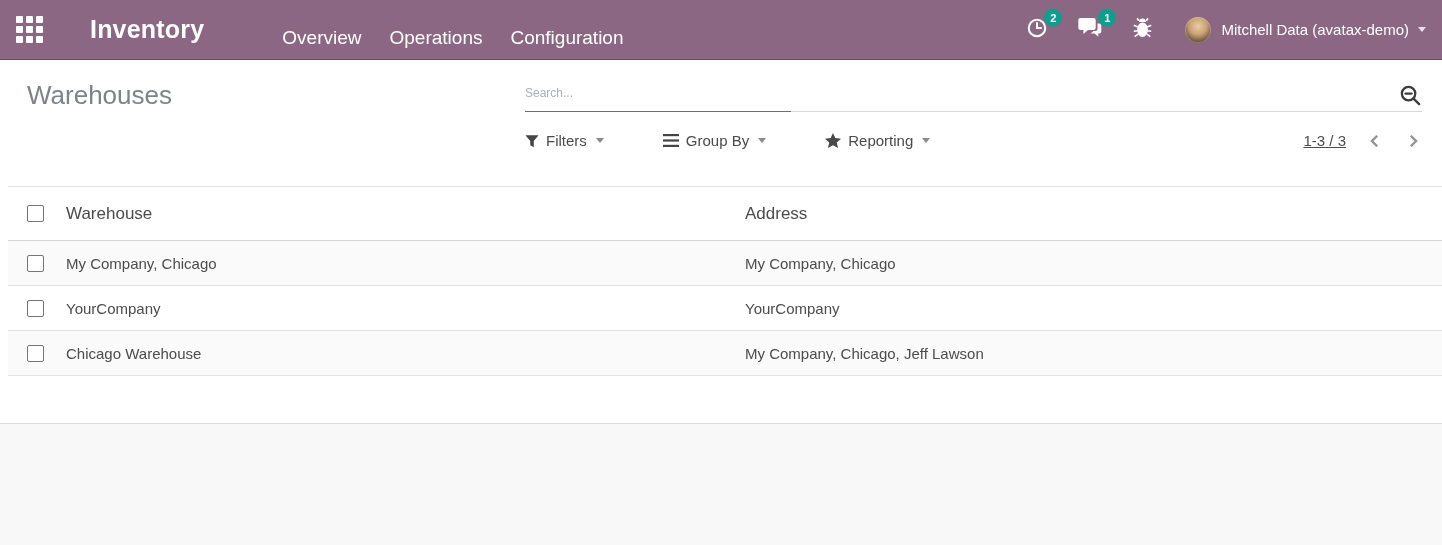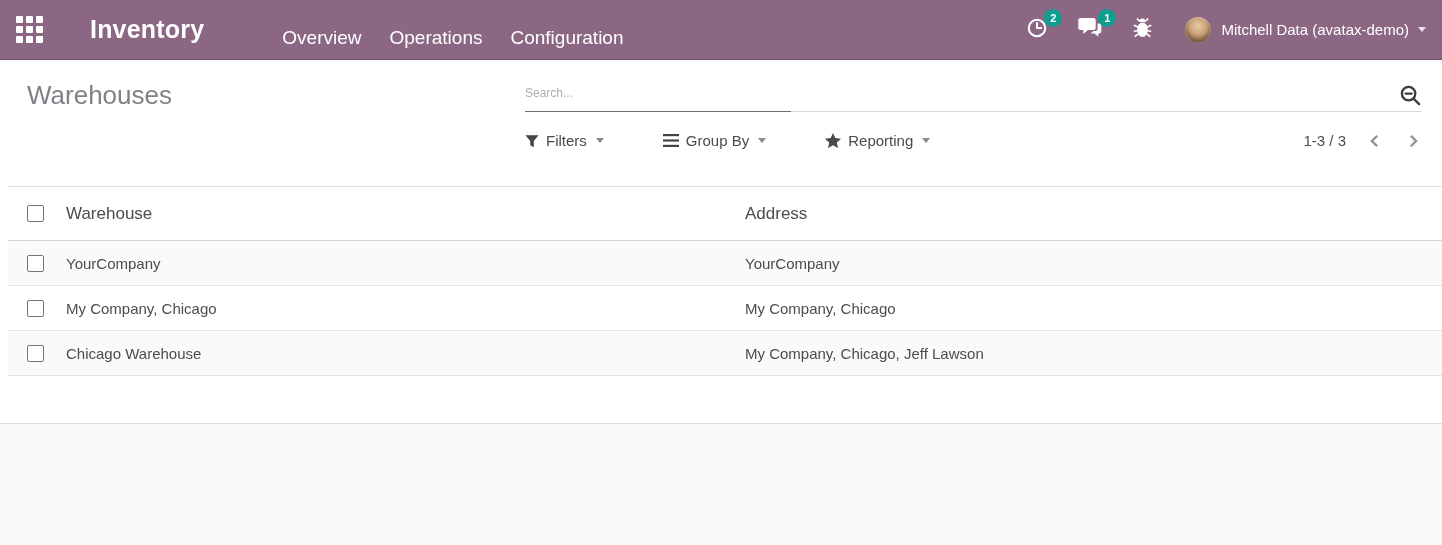--- a/index.html
+++ b/index.html
@@ -85,21 +85,21 @@
   .filter-btn {
     display: flex; align-items: center; margin-right: 27px; cursor: pointer;
     font-size: 15px; font-weight: 500; color: #4a4a4a;
   }
   .filter-btn .ficon { margin-right: 7px; line-height: 0; }
   .caret-down-gray {
     margin-left: 9px; width: 0; height: 0;
     border-left: 4px solid transparent; border-right: 4px solid transparent;
     border-top: 5px solid #8a8a8a;
   }
-  .pager { position: absolute; right: 22px; top: 72px; display: flex; align-items: center; }
+  .pager { position: absolute; right: 22px; top: 72px; display: flex; align-items: center; text-decoration: underline; }
   .pager-value { font-size: 15px; color: #4c4c4c; cursor: pointer; }
   .pager-btn { background: none; border: none; cursor: pointer; line-height: 0; padding: 0; }
   .pager-prev { margin-left: 22px; }
   .pager-next { margin-left: 24px; }
 
   
   table.list { width: 100%; border-collapse: collapse; border-top: 1px solid #dfdfdf; }
   table.list th {
     height: 54px; text-align: left; vertical-align: middle;
     font-size: 17px; font-weight: 400; color: #4c4c4c;
@@ -263,29 +263,29 @@
           </th>
           <th class="col-head">Warehouse</th>
           <th class="col-head">Address</th>
         </tr>
       </thead>
       <tbody>
           <tr class="data-row">
     <td class="cell-select">
       <span class="checkbox"></span>
     </td>
-    <td class="cell-text">YourCompany</td>
-    <td class="cell-text">YourCompany</td>
+    <td class="cell-text">My Company, Chicago</td>
+    <td class="cell-text">My Company, Chicago</td>
   </tr>
           <tr class="data-row">
     <td class="cell-select">
       <span class="checkbox"></span>
     </td>
-    <td class="cell-text">My Company, Chicago</td>
-    <td class="cell-text">My Company, Chicago</td>
+    <td class="cell-text">YourCompany</td>
+    <td class="cell-text">YourCompany</td>
   </tr>
           <tr class="data-row">
     <td class="cell-select">
       <span class="checkbox"></span>
     </td>
     <td class="cell-text">Chicago Warehouse</td>
     <td class="cell-text">My Company, Chicago, Jeff Lawson</td>
   </tr>
         </tbody>
     </table>

